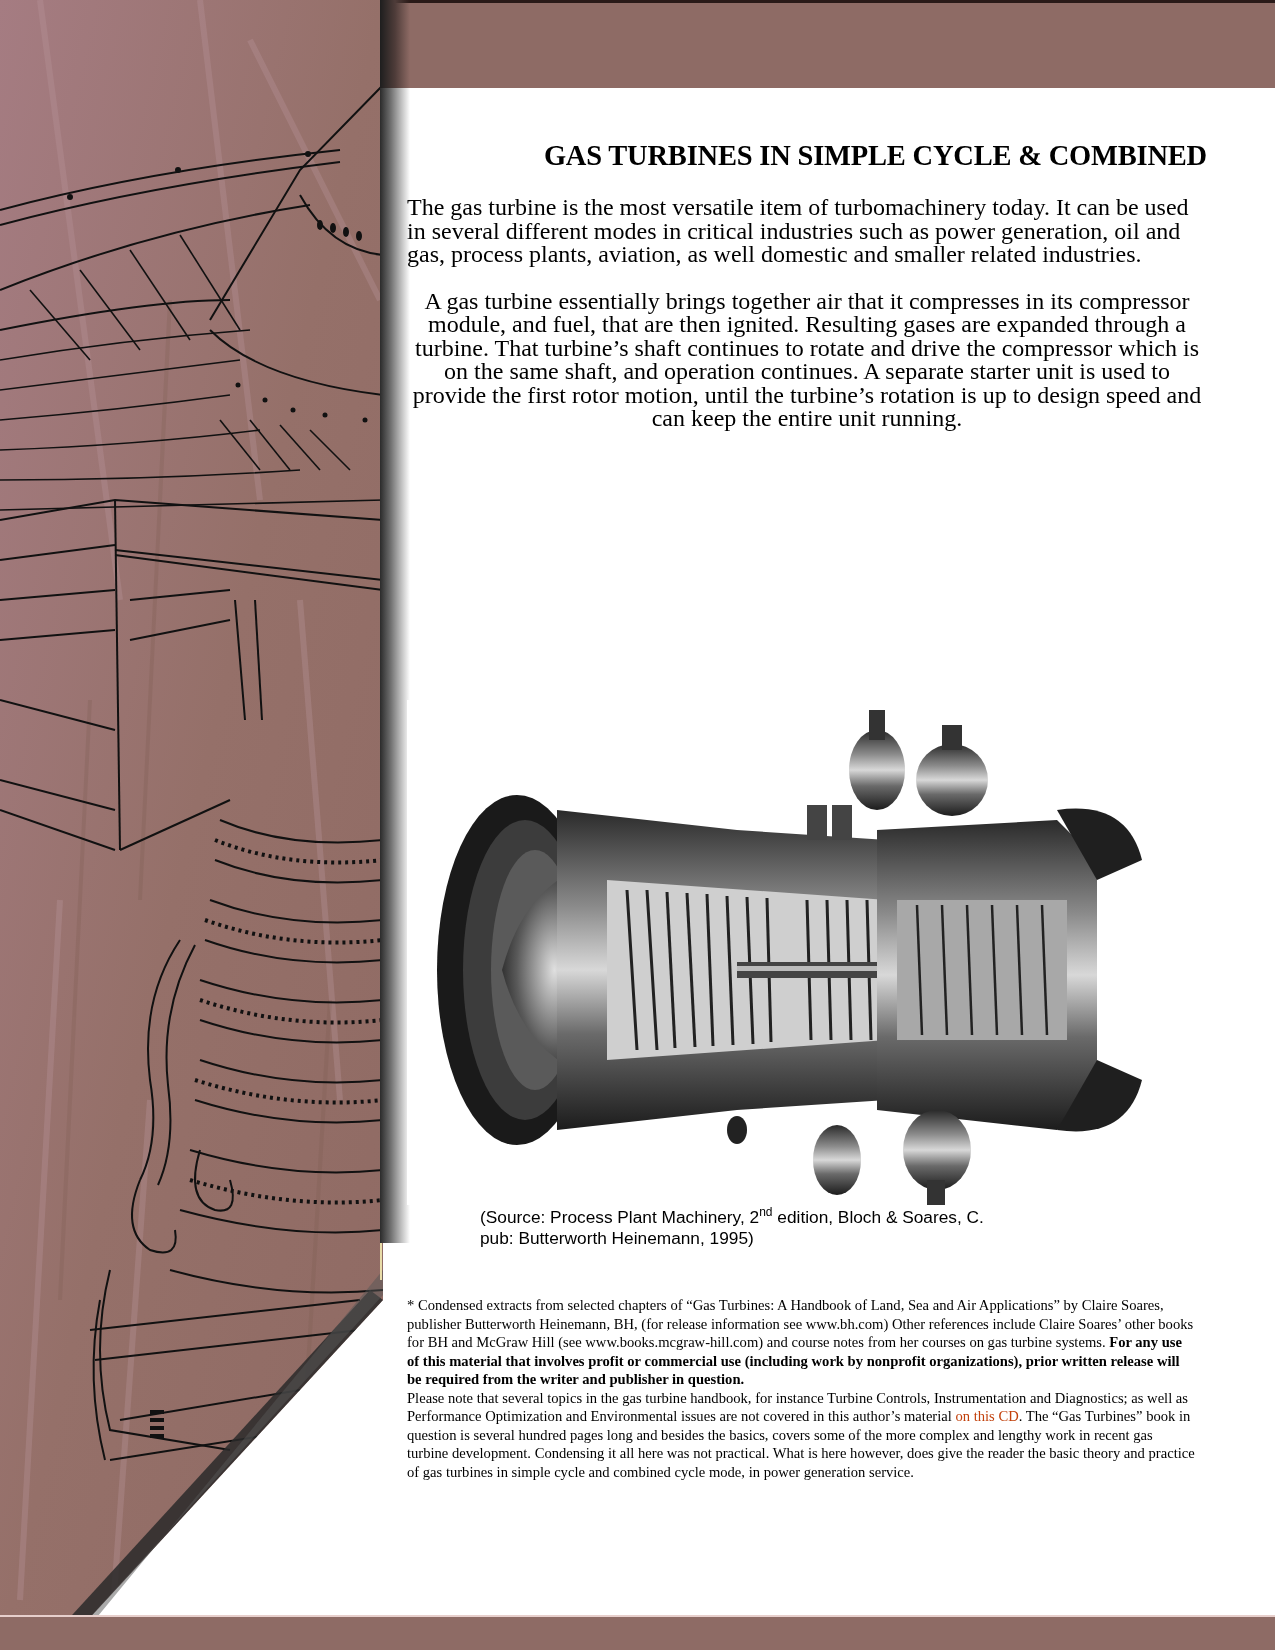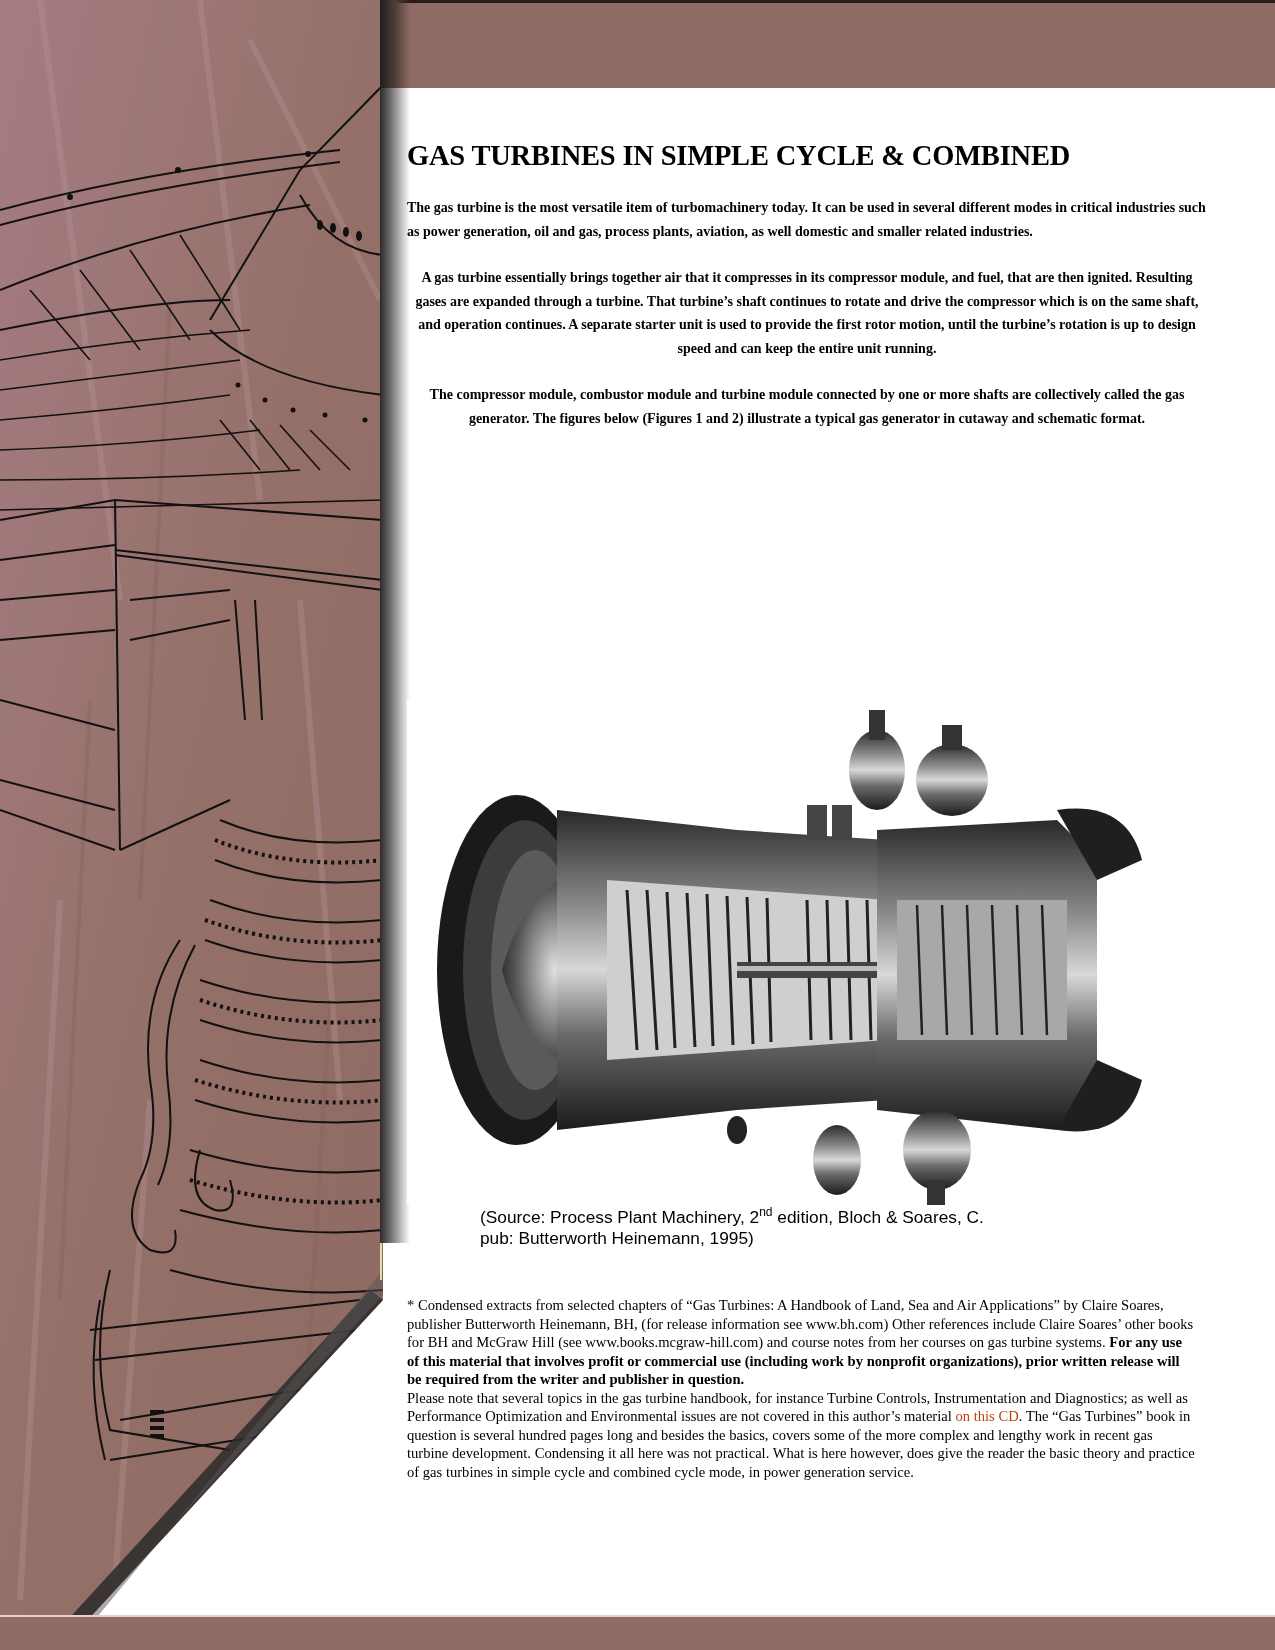--- a/index.html
+++ b/index.html
@@ -14,24 +14,24 @@
   .left-panel svg { position:absolute; left:0; top:0; }
 
   
   .panel-shadow { position:absolute; left:380px; top:88px; width:30px; height:1155px;
     background:linear-gradient(to right, #2b2b2b 0%, #6e6e6e 35%, #bdbdbd 70%, rgba(255,255,255,0) 100%); }
   .panel-shadow-top { position:absolute; left:380px; top:0; width:30px; height:88px;
     background:linear-gradient(to right, #1e1e1e 0%, #4e3c39 50%, rgba(142,107,101,0) 100%); }
 
   
   .content { position:absolute; left:407px; top:138px; width:800px; }
-  .doc-title { font-weight:bold; font-size:28.5px; line-height:35px; margin:0; letter-spacing:-0.2px; }
+  .doc-title { font-weight:bold; font-size:28.5px; line-height:35px; margin:0; letter-spacing:-0.2px;text-align:right; }
   .section-title { font-weight:bold; font-size:26.5px; line-height:32px; margin:34px 0 0 0; text-decoration:underline; text-underline-offset:3px; }
   .sub-title { font-weight:bold; font-size:26.5px; line-height:32px; margin:27px 0 0 0; }
-  .para { font-size:14px; line-height:23.5px; margin:0;font-weight:bold; }
+  .para { font-size:24px; line-height:23.5px; margin:0; }
   .p1 { margin-top:23px; }
   .p2, .p3 { margin-top:23px;text-align:center; }
 
   .figure { position:absolute; left:407px; top:700px; width:760px; height:505px; background:#fff; }
   .figure svg { position:absolute; left:0; top:0; }
 
   .caption { position:absolute; left:480px; top:1207px; font-family:"Liberation Sans", sans-serif; font-size:17.3px; line-height:21px; }
   .caption sup { font-size:12px; vertical-align:super; line-height:0; }
 
   .notes { position:absolute; left:407px; top:1296px; width:790px; font-size:14.6px; line-height:18.5px; }
@@ -181,21 +181,20 @@
 
 <div class="panel-shadow-top"></div>
 <div class="panel-shadow"></div>
 
 <div class="content">
   <h1 class="doc-title">
     <span>GAS TURBINES IN SIMPLE CYCLE &amp; COMBINED</span><br>
   </h1>
   <p class="para p1">The gas turbine is the most versatile item of turbomachinery today. It can be used in several different modes in critical industries such as power generation, oil and gas, process plants, aviation, as well domestic and smaller related industries.</p>
   <p class="para p2">A gas turbine essentially brings together air that it compresses in its compressor module, and fuel, that are then ignited. Resulting gases are expanded through a turbine. That turbine’s shaft continues to rotate and drive the compressor which is on the same shaft, and operation continues. A separate starter unit is used to provide the first rotor motion, until the turbine’s rotation is up to design speed and can keep the entire unit running.</p>
-  <p class="para p3">The compressor module, combustor module and turbine module connected by one or more shafts are collectively called the gas generator. The figures below (Figures 1 and 2) illustrate a typical gas generator in cutaway and schematic format.</p>
 </div>
 
 <div class="figure" title="Cutaway illustration of Rolls Royce RB211 gas generator">
   <svg width="760" height="505" viewBox="0 0 760 505">
     <defs>
       <linearGradient id="metal" x1="0" y1="0" x2="0" y2="1">
         <stop offset="0" stop-color="#2a2a2a"></stop>
         <stop offset="0.3" stop-color="#8a8a8a"></stop>
         <stop offset="0.5" stop-color="#d8d8d8"></stop>
         <stop offset="0.7" stop-color="#6a6a6a"></stop>

